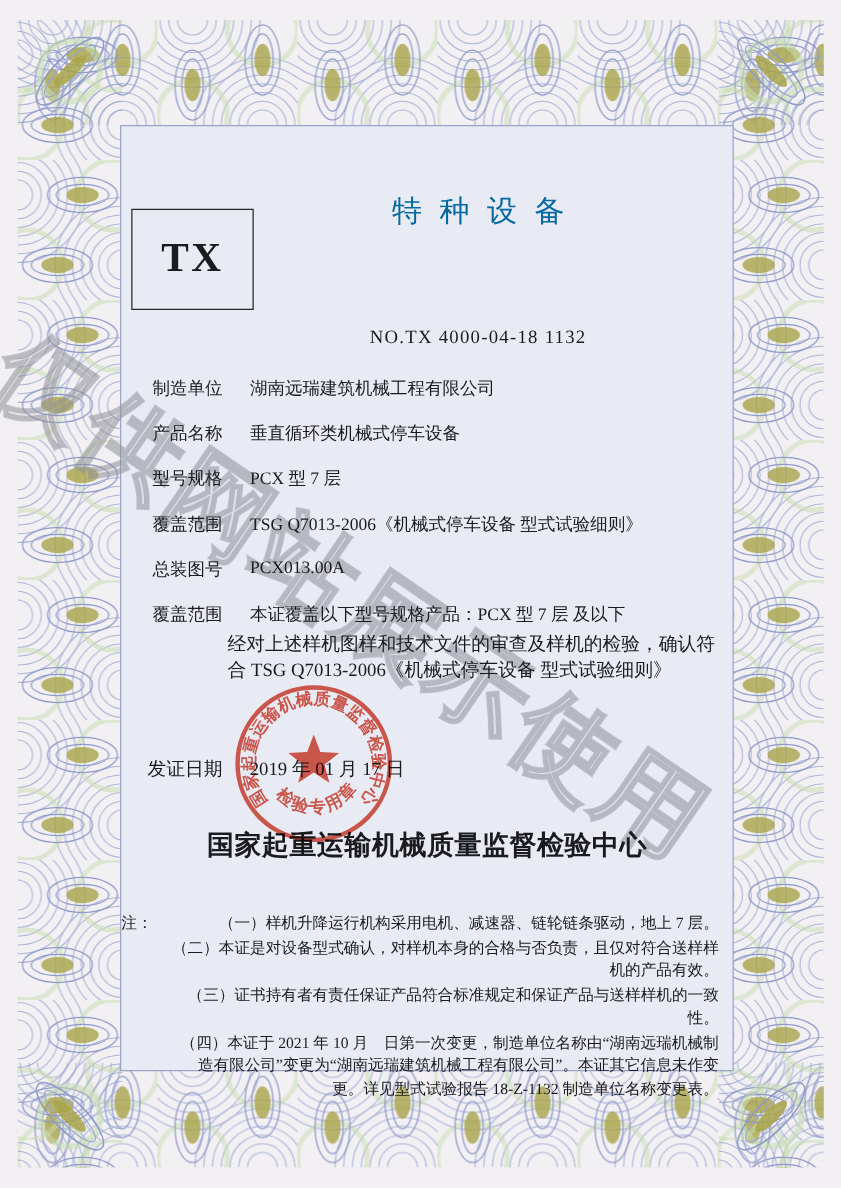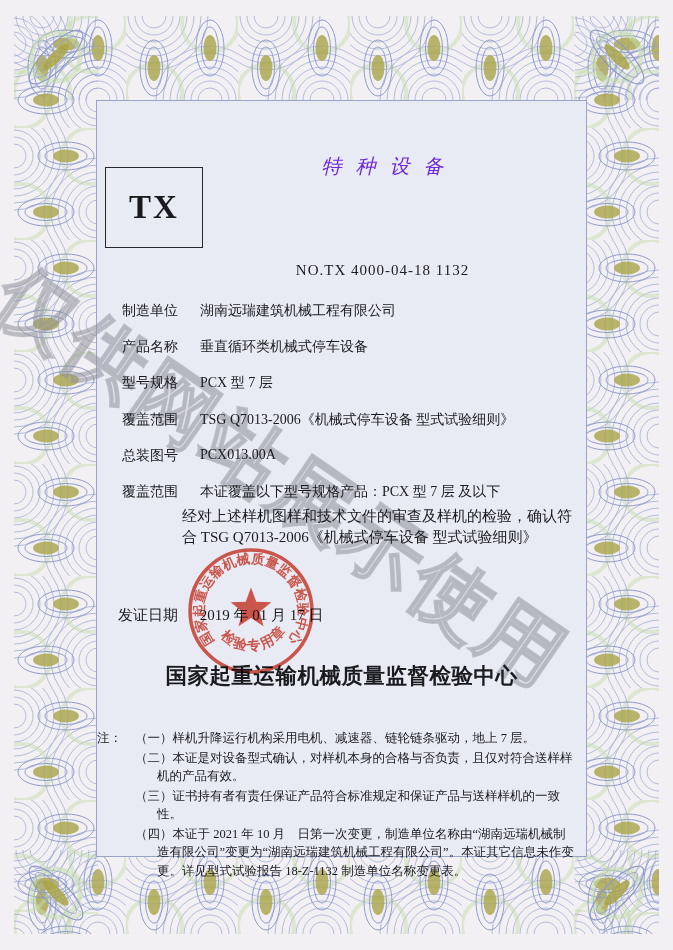--- a/index.html
+++ b/index.html
@@ -9,36 +9,36 @@
   .watermark{position:absolute;left:34px;top:244px;z-index:1;white-space:nowrap;
         font-family:"Liberation Sans","DejaVu Sans",sans-serif;font-weight:bold;
         font-size:80px;letter-spacing:4px;color:rgba(150,152,160,0.14);
         -webkit-text-stroke:2px rgba(143,145,154,0.50);
         transform:rotate(34.5deg);transform-origin:0 0;}
   .layer{position:absolute;z-index:2;}
   .tx-box{left:105px;top:167px;width:96px;height:79px;border:1.5px solid #26262a;
         display:flex;align-items:center;justify-content:center;
         font-size:33px;font-weight:bold;letter-spacing:2px;text-align:right;}
   .header{left:205px;top:153px;width:355px;text-align:center;}
-  .header-sub{font-size:20px;letter-spacing:14px;padding-left:14px;color:#6d28d9;font-style:italic;}
+  .header-sub{font-size:24px;letter-spacing:14px;padding-left:14px;color:#0369a1;}
   .header-title{font-size:39px;font-weight:bold;letter-spacing:3px;margin-top:5px;}
   .cert-no{left:205px;top:262px;width:355px;text-align:center;font-size:15px;letter-spacing:1px;}
   .fields{left:122px;top:302px;width:450px;}
   .field-row{height:36.2px;font-size:14px;display:flex;}
   .f-label{width:60px;flex:none;}
   .f-value{margin-left:18px;}
   .conclusion{left:182px;top:506px;width:392px;font-size:15px;line-height:20.5px;}
   .issue-row{left:118px;top:606px;font-size:15px;}
   .issue-date{margin-left:18px;}
   .issuer-line{left:96px;top:661px;width:491px;text-align:center;
         font-size:21.5px;font-weight:bold;letter-spacing:0.5px;}
   .notes{left:97px;top:729px;width:478px;display:flex;
         font-size:12.5px;line-height:18.3px;}
   .notes-label{width:38px;flex:none;}
-  .note-items{flex:1;}
+  .note-items{flex:1;text-align:right;}
   .note-item{padding-left:22px;text-indent:-22px;margin-bottom:1.5px;}
   .seal{left:186px;top:548px;width:130px;height:130px;z-index:3;
         opacity:0.9;mix-blend-mode:multiply;}
 </style>
 </head>
 <body>
 
 <div class="page">
 
   <svg class="border-svg" width="673" height="950" aria-hidden="true">

